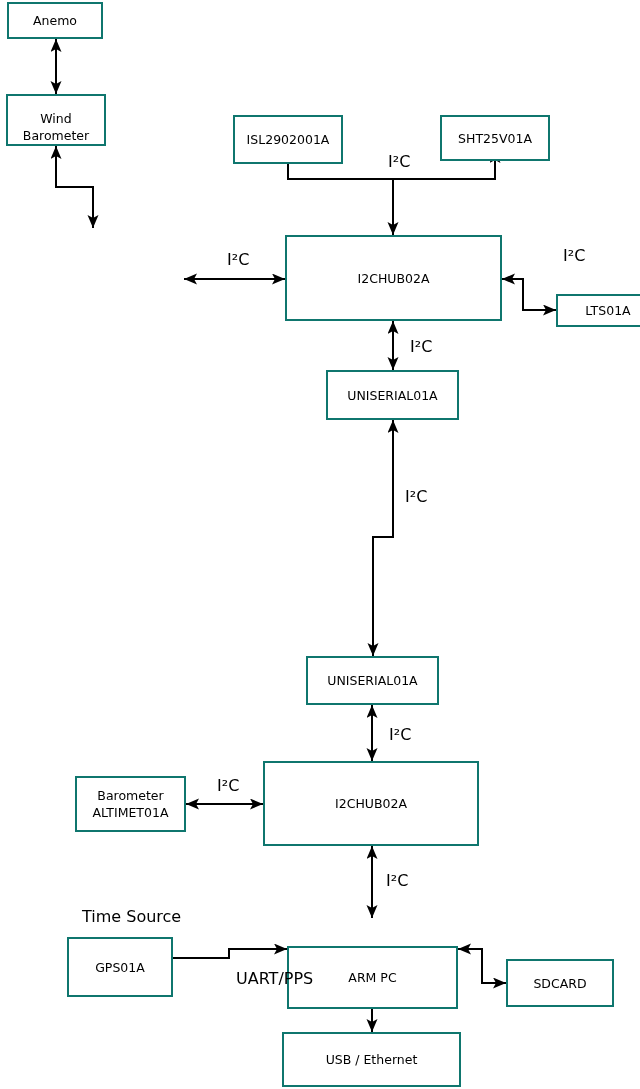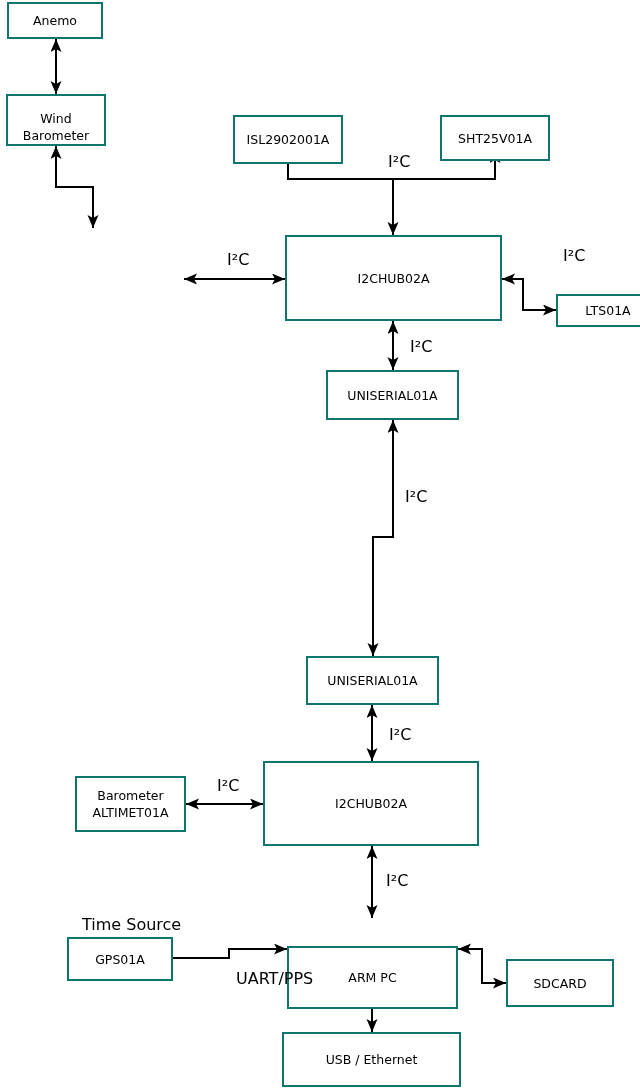--- a/index.html
+++ b/index.html
@@ -107,21 +107,21 @@
 
   <div class="box" style="left:75px; top:776px; width:111px; height:56px;">
     <span>Barometer</span>
     <span>ALTIMET01A</span>
   </div>
 
   <div class="box" style="left:263px; top:761px; width:216px; height:85px;">
     <span>I2CHUB02A</span>
   </div>
 
-  <div class="box" style="left:67px; top:937px; width:106px; height:44px;">
+  <div class="box" style="left:67px; top:937px; width:106px; height:60px;">
     <span>GPS01A</span>
   </div>
 
   <div class="box" style="left:287px; top:918px; width:171px; height:63px;margin-top:28px;">
     <span>ARM PC</span>
   </div>
 
   <div class="box" style="left:282px; top:1032px; width:179px; height:55px;">
     <span>USB / Ethernet</span>
   </div>
@@ -132,15 +132,15 @@
 
   <div class="edge-label" style="left:227px; top:251px;">I²C</div>
   <div class="edge-label" style="left:388px; top:153px;">I²C</div>
   <div class="edge-label" style="left:563px; top:247px;">I²C</div>
   <div class="edge-label" style="left:410px; top:338px;">I²C</div>
   <div class="edge-label" style="left:405px; top:488px;">I²C</div>
   <div class="edge-label" style="left:389px; top:726px;">I²C</div>
   <div class="edge-label" style="left:217px; top:777px;">I²C</div>
   <div class="edge-label" style="left:386px; top:872px;">I²C</div>
   <div class="edge-label" style="left:192px; top:970px;margin-left:44px;">UART/PPS</div>
-  <div class="edge-label" style="left:82px; top:908px;margin-top:8px;">Time Source</div>
+  <div class="edge-label" style="left:82px; top:908px;">Time Source</div>
 
 </div>
 
 </body></html>

